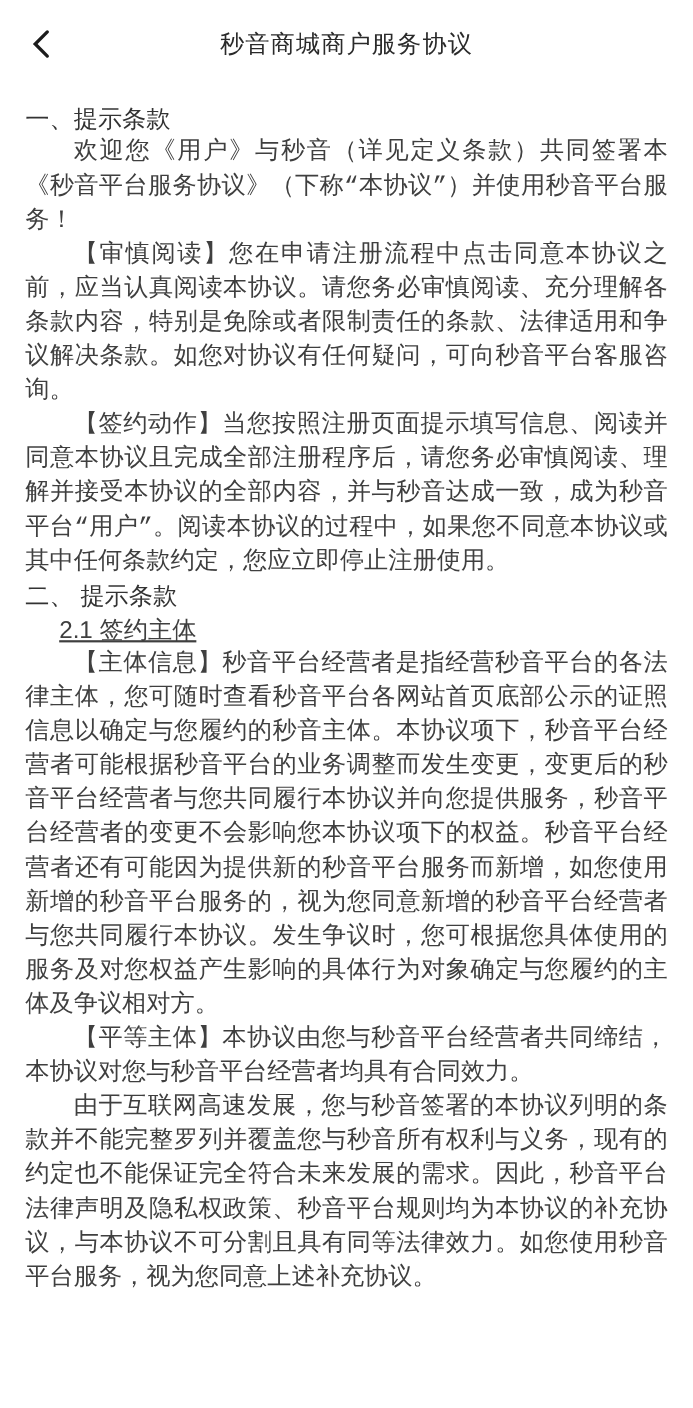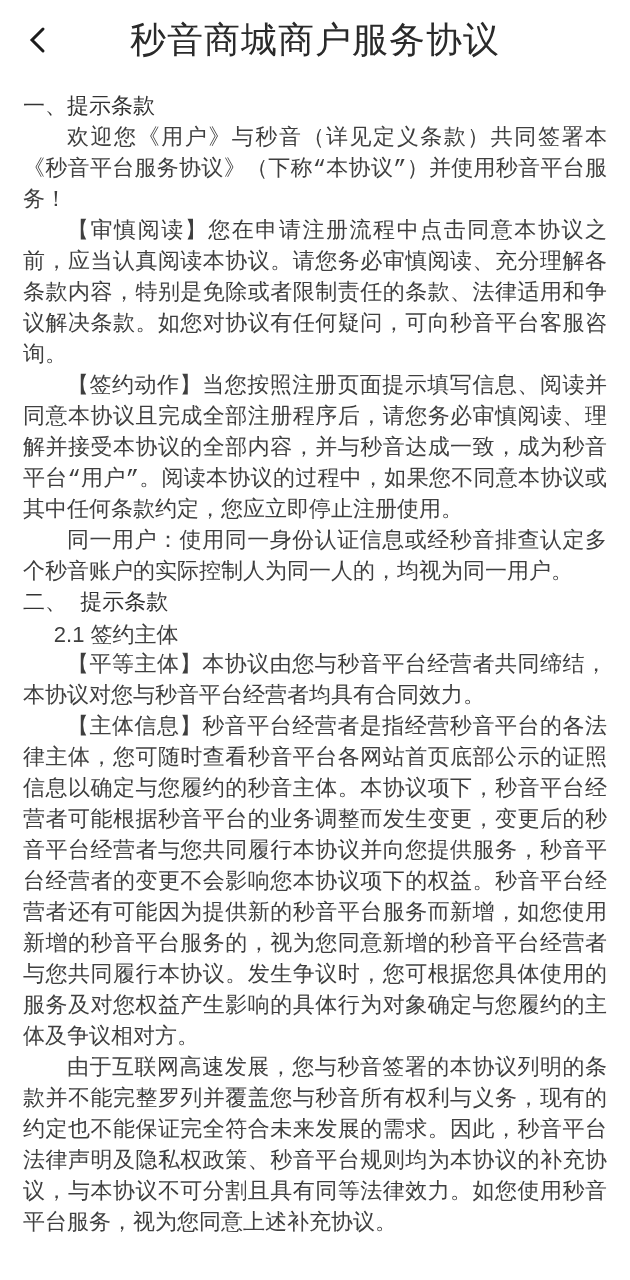--- a/index.html
+++ b/index.html
@@ -14,21 +14,21 @@
     overflow: hidden;
     font-family: "Liberation Sans", "DejaVu Sans", sans-serif;
   }
   .header {
     position: relative;
     padding-top: 22px;
     height: 58px;
   }
   .page-title {
     text-align: center;
-    font-size: 36px;
+    font-size: 22px;
     line-height: 36px;
     font-weight: 400;
     color: #2a2a2a;
     letter-spacing: 1px;
   }
   .back-button {
     position: absolute;
     left: 18px;
     top: 20px;
     width: 40px;
@@ -48,41 +48,40 @@
     margin-top: 34px;
     padding: 0 23px;
     font-size: 22px;
     line-height: 31px;
     color: #3f3f3f;
     text-align: justify;
     text-justify: inter-ideograph;
   }
   .blk { margin: 0; }
   .p { text-indent: 2em; font-family: Liberation Mono, monospace; }
-  .sub { text-indent: 1.4em; }
-  .h { color: #333333; font-family: Liberation Mono, monospace; }
+  .sub { text-indent: 1.4em; text-decoration: underline; }
+  .h { color: #333333; }
 </style>
 </head>
 <body>
 
 <div class="header">
   <button class="back-button">
     <span>
       <svg width="26" height="30" viewBox="0 0 26 30">
         <polyline points="18,4 7,15 18,26" fill="none" stroke="#1c1c1c" stroke-width="3" stroke-linecap="round" stroke-linejoin="miter"></polyline>
       </svg>
     </span>
   </button>
   <div class="page-title">秒音商城商户服务协议</div>
 </div>
 
 <div class="content">
     <div class="blk h">一、提示条款</div>
     <div class="blk p">欢迎您《用户》与秒音（详见定义条款）共同签署本《秒音平台服务协议》（下称“本协议”）并使用秒音平台服务！</div>
     <div class="blk p">【审慎阅读】您在申请注册流程中点击同意本协议之前，应当认真阅读本协议。请您务必审慎阅读、充分理解各条款内容，特别是免除或者限制责任的条款、法律适用和争议解决条款。如您对协议有任何疑问，可向秒音平台客服咨询。</div>
     <div class="blk p">【签约动作】当您按照注册页面提示填写信息、阅读并同意本协议且完成全部注册程序后，请您务必审慎阅读、理解并接受本协议的全部内容，并与秒音达成一致，成为秒音平台“用户”。阅读本协议的过程中，如果您不同意本协议或其中任何条款约定，您应立即停止注册使用。</div>
-    <div class="blk p">同一用户：使用同一身份认证信息或经秒音排查认定多个秒音账户的实际控制人为同一人的，均视为同一用户。</div>
     <div class="blk h">二、 提示条款</div>
     <div class="blk sub">2.1 签约主体</div>
+    <div class="blk p">【主体信息】秒音平台经营者是指经营秒音平台的各法律主体，您可随时查看秒音平台各网站首页底部公示的证照信息以确定与您履约的秒音主体。本协议项下，秒音平台经营者可能根据秒音平台的业务调整而发生变更，变更后的秒音平台经营者与您共同履行本协议并向您提供服务，秒音平台经营者的变更不会影响您本协议项下的权益。秒音平台经营者还有可能因为提供新的秒音平台服务而新增，如您使用新增的秒音平台服务的，视为您同意新增的秒音平台经营者与您共同履行本协议。发生争议时，您可根据您具体使用的服务及对您权益产生影响的具体行为对象确定与您履约的主体及争议相对方。</div>
     <div class="blk p">【平等主体】本协议由您与秒音平台经营者共同缔结，本协议对您与秒音平台经营者均具有合同效力。</div>
-    <div class="blk p">【主体信息】秒音平台经营者是指经营秒音平台的各法律主体，您可随时查看秒音平台各网站首页底部公示的证照信息以确定与您履约的秒音主体。本协议项下，秒音平台经营者可能根据秒音平台的业务调整而发生变更，变更后的秒音平台经营者与您共同履行本协议并向您提供服务，秒音平台经营者的变更不会影响您本协议项下的权益。秒音平台经营者还有可能因为提供新的秒音平台服务而新增，如您使用新增的秒音平台服务的，视为您同意新增的秒音平台经营者与您共同履行本协议。发生争议时，您可根据您具体使用的服务及对您权益产生影响的具体行为对象确定与您履约的主体及争议相对方。</div>
     <div class="blk p">由于互联网高速发展，您与秒音签署的本协议列明的条款并不能完整罗列并覆盖您与秒音所有权利与义务，现有的约定也不能保证完全符合未来发展的需求。因此，秒音平台法律声明及隐私权政策、秒音平台规则均为本协议的补充协议，与本协议不可分割且具有同等法律效力。如您使用秒音平台服务，视为您同意上述补充协议。</div>
   </div>
 
 </body></html>

